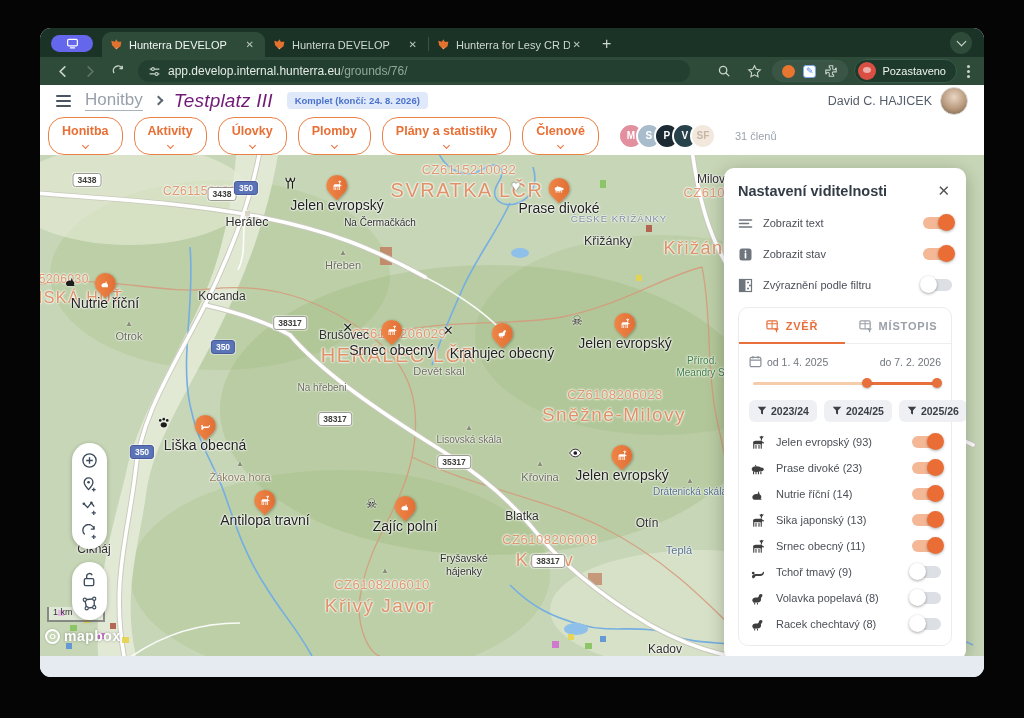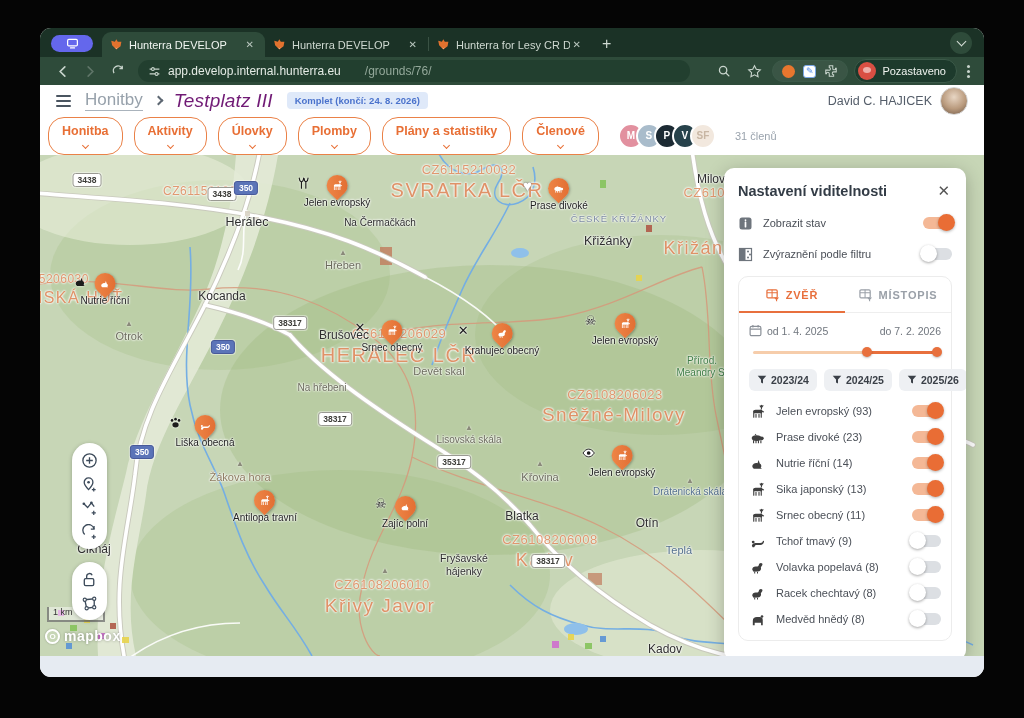--- a/index.html
+++ b/index.html
@@ -17,21 +17,21 @@
   .tab-close{color:#b9c6be;font-size:10px;padding:0 3px;}
   .tab-sep{width:1px;height:14px;background:#3a5244;margin-bottom:6px;flex:none;}
   .newtab{color:#cfd9d1;font-size:16px;margin:0 0 6px 10px;line-height:14px;}
   .strip-chevron{position:absolute;right:12px;top:4px;width:22px;height:22px;border-radius:50%;background:#2e4b3a;display:flex;align-items:center;justify-content:center;}
   .chev{width:7px;height:7px;border-right:1.6px solid #d7e0d8;border-bottom:1.6px solid #d7e0d8;transform:rotate(45deg);margin-top:-3px;}
   .toolbar{height:28px;background:#2e4b3a;display:flex;align-items:center;padding:0 10px;gap:4px;}
   .tbtn{width:24px;height:24px;display:flex;align-items:center;justify-content:center;flex:none;color:#c8d4cc;}
   .tbtn.dim{color:#5f7568;}
   .urlbar{height:22px;flex:none;width:552px;background:#223f2f;border-radius:12px;display:flex;align-items:center;padding:0 10px;margin-left:4px;gap:7px;}
   .url-domain{font-size:12px;color:#e4ebe5;white-space:nowrap;}
-  .url-path{font-size:12px;color:#93a89a;white-space:nowrap;padding-left:24px;}
+  .url-path{font-size:12px;color:#93a89a;white-space:nowrap;}
   .toolbar-right{display:flex;align-items:center;margin-left:auto;gap:6px;}
   .ext-cluster{display:flex;align-items:center;gap:8px;background:rgba(255,255,255,0.06);border:1px solid #3c5a49;border-radius:12px;height:22px;padding:0 9px;}
   .orange-dot{width:13px;height:13px;border-radius:50%;background:#e8762e;position:relative;}
   .edit-ext{width:13px;height:13px;border-radius:3px;background:#fff;border:1px solid #7aa7e8;display:flex;align-items:center;justify-content:center;font-size:9px;color:#4a86e8;}
   .paused-pill{display:flex;align-items:center;gap:6px;background:#1d3a2c;border:1px solid #3c5a49;border-radius:13px;height:24px;padding:2px 10px 2px 3px;}
   .paused-avatar{width:18px;height:18px;border-radius:50%;background:#d94f43;position:relative;flex:none;}
   .paused-avatar::after{content:"";position:absolute;left:5px;top:5px;width:8px;height:6px;border-radius:50%;background:rgba(255,255,255,0.55);}
   .paused-label{font-size:11px;color:#f0f4f0;}
   .dots{display:flex;flex-direction:column;gap:2px;padding:0 4px;}
   .dots i{width:3px;height:3px;border-radius:50%;background:#c8d4cc;}
@@ -66,21 +66,21 @@
   .lab-town{color:#2e2e2e;}
   .peak{position:absolute;transform:translate(-50%,-50%);font-size:8px;color:#8a8a7a;text-shadow:0 0 2px #fff;}
   .badge-road{position:absolute;transform:translate(-50%,-50%);background:#fff;border:1px solid #9a9a93;border-radius:3px;font-size:8.5px;font-weight:bold;color:#3c3c38;padding:1px 4px;box-shadow:0 0 0 1px rgba(255,255,255,0.4);}
   .badge-road.blue{background:#5b74b8;border-color:#47599a;color:#fff;}
   .marker{position:absolute;display:flex;flex-direction:column;align-items:center;transform:translateX(-50%);z-index:5;cursor:pointer;}
   .pin{width:21px;height:21px;background:linear-gradient(135deg,#f08a4a,#e06a30);border-radius:50% 50% 50% 0;transform:rotate(-45deg);box-shadow:0 1px 3px rgba(0,0,0,0.35);display:flex;align-items:center;justify-content:center;}
   .pin svg{transform:rotate(45deg);width:11px;height:11px;color:#fff;}
   .m-overlay{position:absolute;left:-7px;top:1px;z-index:6;font-size:13px;line-height:13px;color:#1c1c1c;text-shadow:0 0 2px #fff,0 0 2px #fff;}
   .m-overlay.white{color:#fff;text-shadow:0 0 1px #888,0 0 2px #666;font-size:15px;}
   .m-overlay svg{width:14px;height:14px;color:#1c1c1c;filter:drop-shadow(0 0 1px #fff);}
-  .mlabel{margin-top:1px;font-size:10px;color:#222;text-shadow:0 0 2px #fff,0 0 2px #fff,0 0 3px #fff;white-space:nowrap;text-align:center;}
+  .mlabel{margin-top:1px;font-size:14px;color:#222;text-shadow:0 0 2px #fff,0 0 2px #fff,0 0 3px #fff;white-space:nowrap;text-align:center;}
   .ctrl-group{position:absolute;width:35px;background:#fff;border-radius:18px;box-shadow:0 1px 4px rgba(0,0,0,0.25);display:flex;flex-direction:column;align-items:center;padding:6px 0;gap:2px;z-index:6;}
   .ctrl-btn{width:28px;height:22px;display:flex;align-items:center;justify-content:center;color:#3c4a5a;}
   .scalebox{position:absolute;left:7px;top:452px;width:58px;height:15px;border:2px solid rgba(60,60,60,0.55);border-top:none;background:rgba(255,255,255,0.45);font-size:9px;color:#333;padding:0 4px;z-index:4;}
   .mblogo{position:absolute;left:5px;top:473px;display:flex;align-items:center;gap:4px;z-index:4;}
   .mblogo .mbo{width:15px;height:15px;border-radius:50%;border:2.5px solid #fff;display:flex;align-items:center;justify-content:center;font-size:8px;color:#fff;font-weight:bold;box-shadow:0 0 2px rgba(0,0,0,0.3);}
   .mbtext{color:#fff;font-size:14px;font-weight:bold;letter-spacing:0.5px;text-shadow:0 0 3px rgba(0,0,0,0.35);}
 
   
   .panel{position:absolute;left:684px;top:13px;width:242px;height:492px;background:#fff;border-radius:10px;box-shadow:0 4px 18px rgba(0,0,0,0.25);z-index:10;padding:14px 14px 17px;overflow:hidden;}
   .panel-title-row{display:flex;align-items:center;justify-content:space-between;}
@@ -675,20 +675,29 @@
         <span class="mbo">O</span>
         <span class="mbtext">mapbox</span>
       </div>
 
       <aside class="panel">
         <div class="panel-title-row">
           <span class="panel-title">Nastavení viditelnosti</span>
           <span class="panel-close">✕</span>
         </div>
         <div class="disp-rows">
+          <div class="disp-row">
+            <span class="disp-ic">
+                <svg width="15" height="15">
+                  <use href="#i-textlines"></use>
+                </svg>
+              </span>
+            <span class="disp-label">Zobrazit text</span>
+            <span class="tgl on"></span>
+          </div>
           <div class="disp-row">
             <span class="disp-ic">
                 <svg width="15" height="15">
                   <use href="#i-info"></use>
                 </svg>
               </span>
             <span class="disp-label">Zobrazit stav</span>
             <span class="tgl on"></span>
           </div>
           <div class="disp-row">
@@ -817,29 +826,20 @@
             </div>
             <div class="sp-row">
               <span class="sp-ic">
                   <svg>
                     <use href="#i-bird"></use>
                   </svg>
                 </span>
               <span class="sp-label">Racek chechtavý (8)</span>
               <span class="tgl off"></span>
             </div>
-            <div class="sp-row">
-              <span class="sp-ic">
-                  <svg>
-                    <use href="#i-bear"></use>
-                  </svg>
-                </span>
-              <span class="sp-label">Medvěd hnědý (8)</span>
-              <span class="tgl off"></span>
-            </div>
           </div>
         </div>
       </aside>
     </div>
 
     <div class="bottomstrip"></div>
   </div>
 </div>
 
 </body></html>

